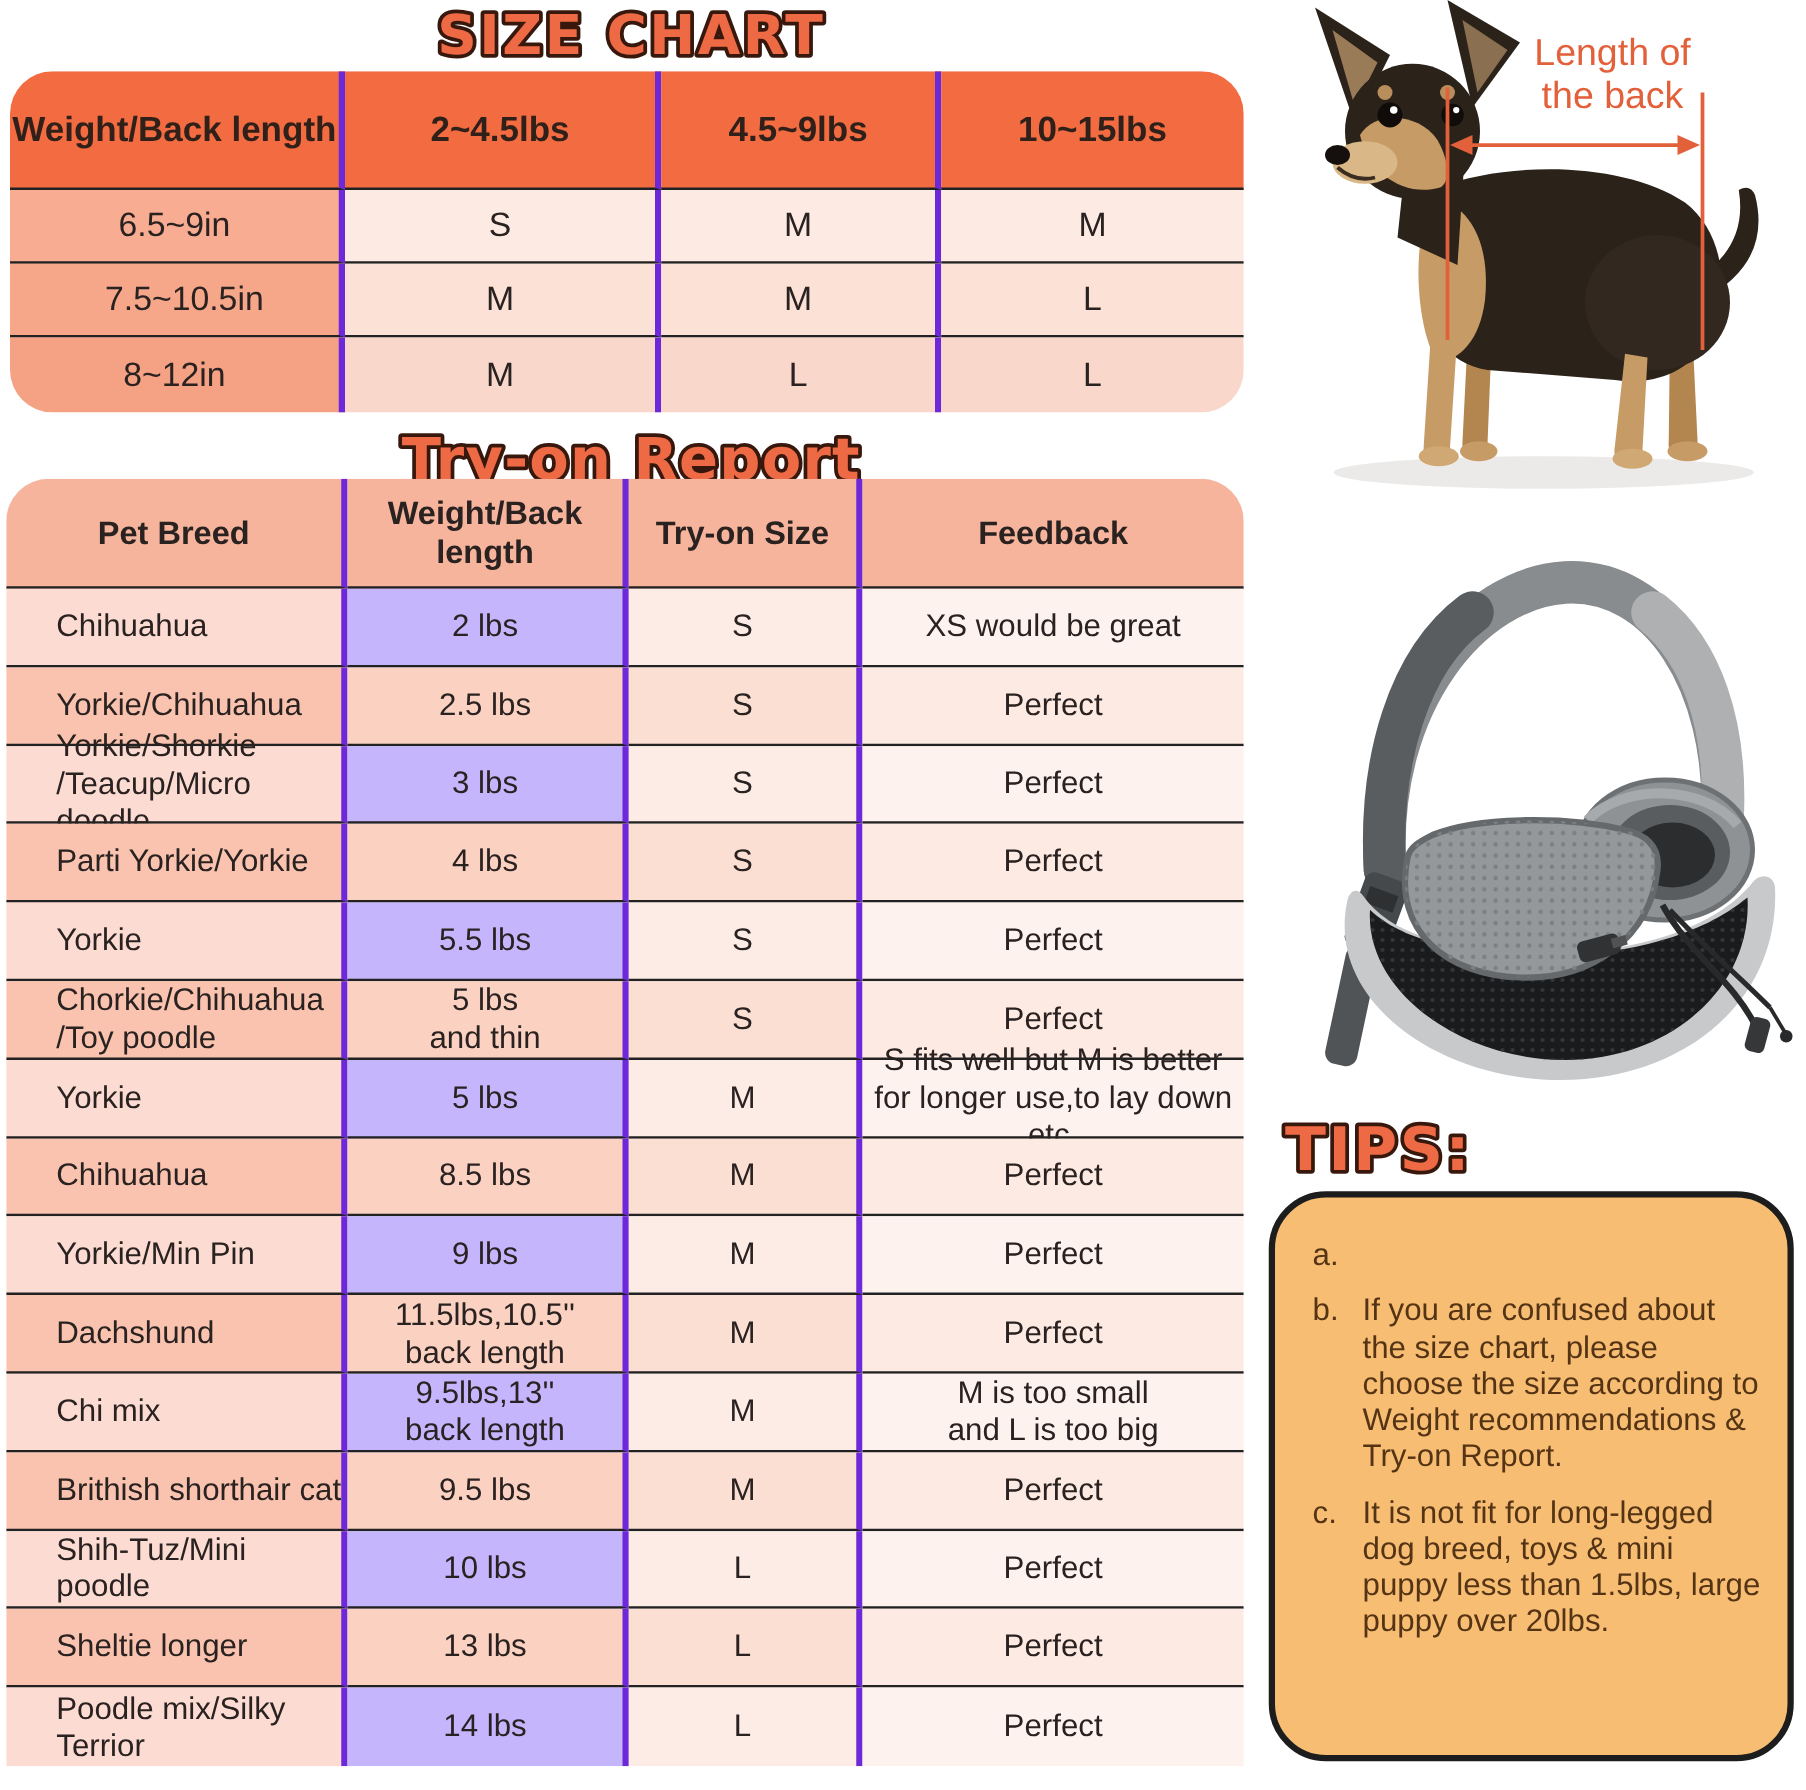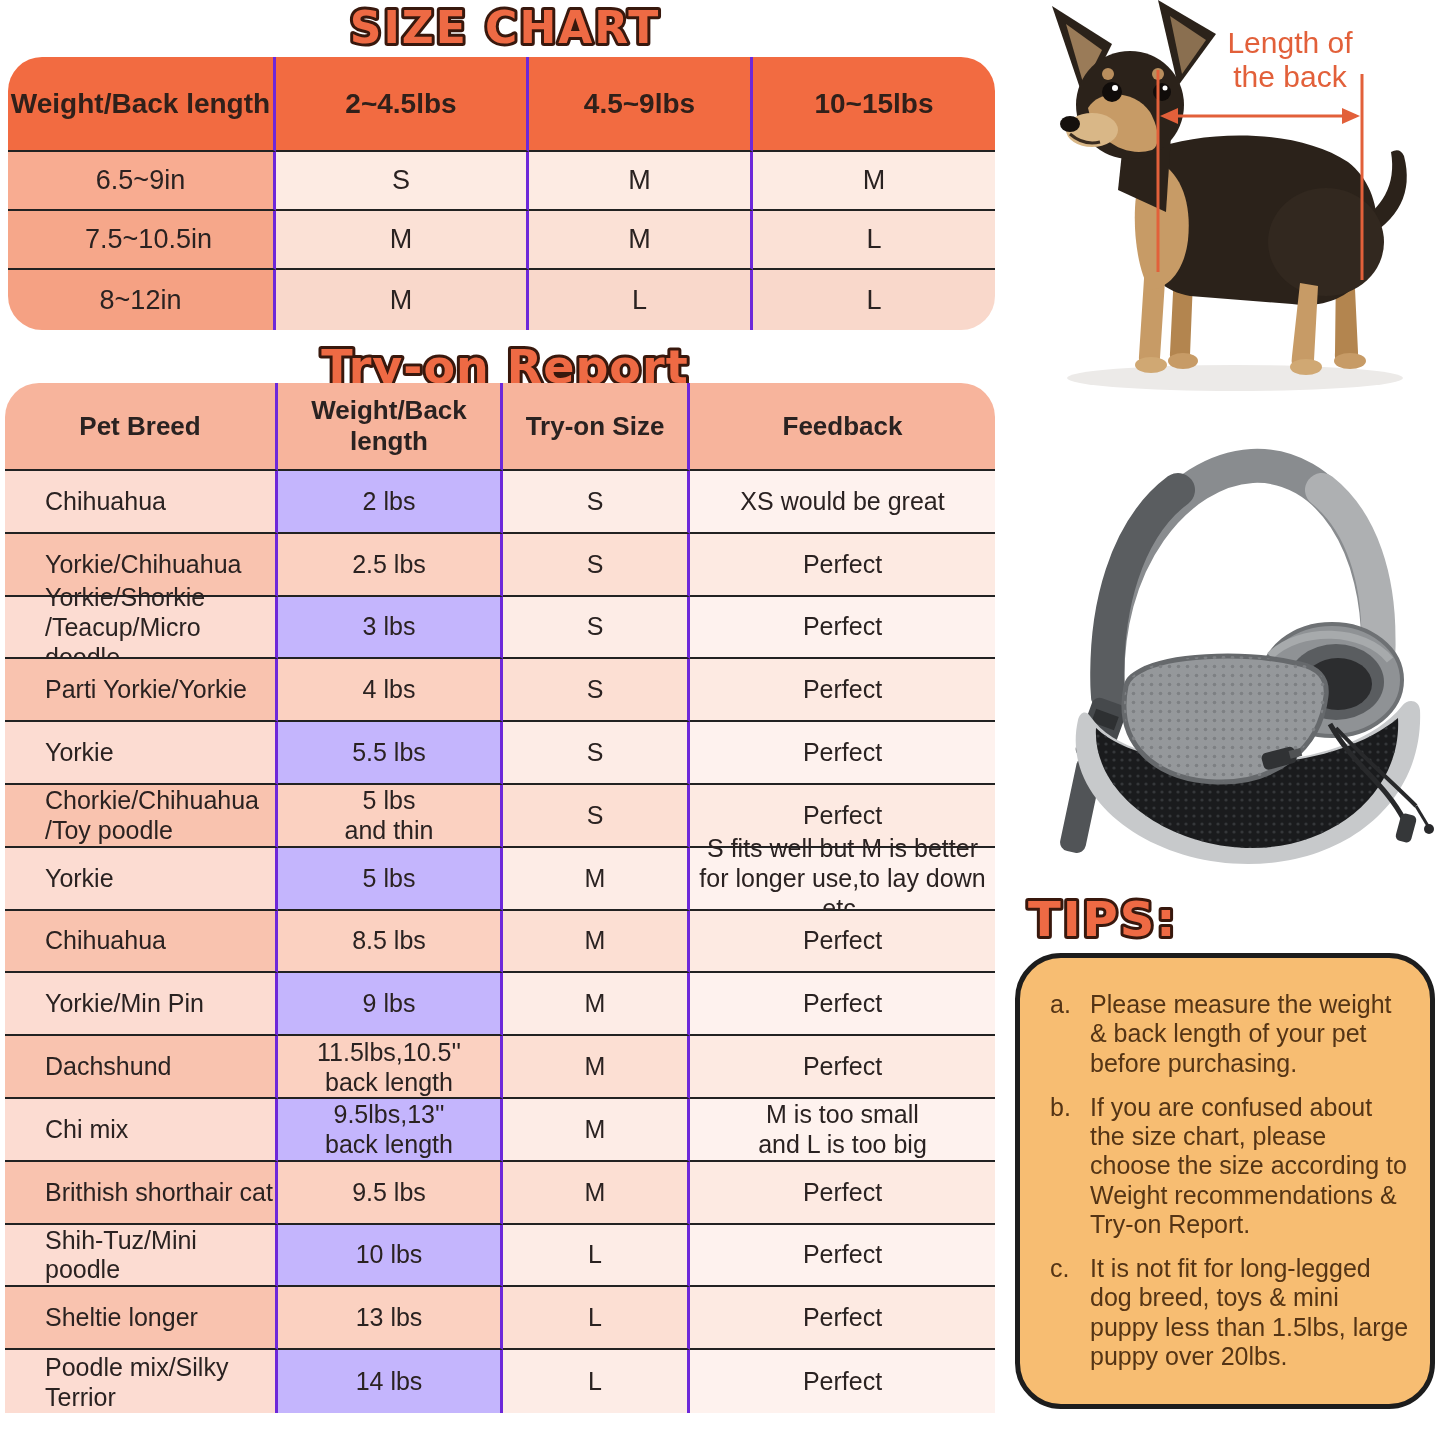--- a/index.html
+++ b/index.html
@@ -10,21 +10,21 @@
   .bubble-title{position:absolute;overflow:visible;}
   .bubble-title text{font-family:"DejaVu Sans", sans-serif;font-weight:bold;}
   .bubble-title .halo{fill:#ffffff;stroke:#ffffff;stroke-width:16;stroke-linejoin:round;}
   .bubble-title .face{fill:var(--accent,#ee6a44);stroke:#38180d;stroke-width:6;paint-order:stroke;stroke-linejoin:round;}
 
   
   .grid-table{position:absolute;display:grid;overflow:hidden;}
   .grid-row{display:contents;}
   .cell{display:flex;align-items:center;justify-content:center;text-align:center;
         color:#2a2221;font-size:27px;box-sizing:border-box;}
-  .bR{border-right:3px solid #6d28d9;}
+  .bR{border-right:5px solid #6d28d9;}
   .bB{border-bottom:2px solid #222222;}
   .small{font-size:20.5px;line-height:1.2;}
 
   
   .size-table{left:8px;top:57px;width:987px;height:273px;border-radius:34px;
               grid-template-columns:268px 253px 224px 242px;
               grid-template-rows:95px 59px 59px 60px;}
   .sc-head{background:var(--size-chart-header,#f26b41);font-weight:bold;font-size:28px;color:#30201a;}
   .sc-label.r0{background:#f8ac91;} .sc-label.r1{background:#f6a78a;padding-left:16px;} .sc-label.r2{background:#f5a183;}
   .sc-val.r0{background:#fdebe3;}  .sc-val.r1{background:#fbe1d6;}  .sc-val.r2{background:#f9d8cb;}
@@ -197,21 +197,20 @@
   </div>
 
   <svg class="bubble-title" style="left:1012px;top:886px;width:240px;height:64px;" viewBox="0 0 240 64">
     <text class="halo" x="16" y="50" font-size="48" letter-spacing="2">TIPS:</text>
     <text class="face" x="16" y="50" font-size="48" letter-spacing="2">TIPS:</text>
   </svg>
 
   <div class="tips-box">
       <div class="tip">
         <div class="tip-marker">a.</div>
-        <div class="tip-text">Please measure the weight &amp; back length of your pet before purchasing.</div>
       </div>
       <div class="tip">
         <div class="tip-marker">b.</div>
         <div class="tip-text">If you are confused about the size chart, please choose the size according to Weight recommendations &amp; Try-on Report.</div>
       </div>
       <div class="tip">
         <div class="tip-marker">c.</div>
         <div class="tip-text">It is not fit for long-legged dog breed, toys &amp; mini puppy less than 1.5lbs, large puppy over 20lbs.</div>
       </div>
     </div>

